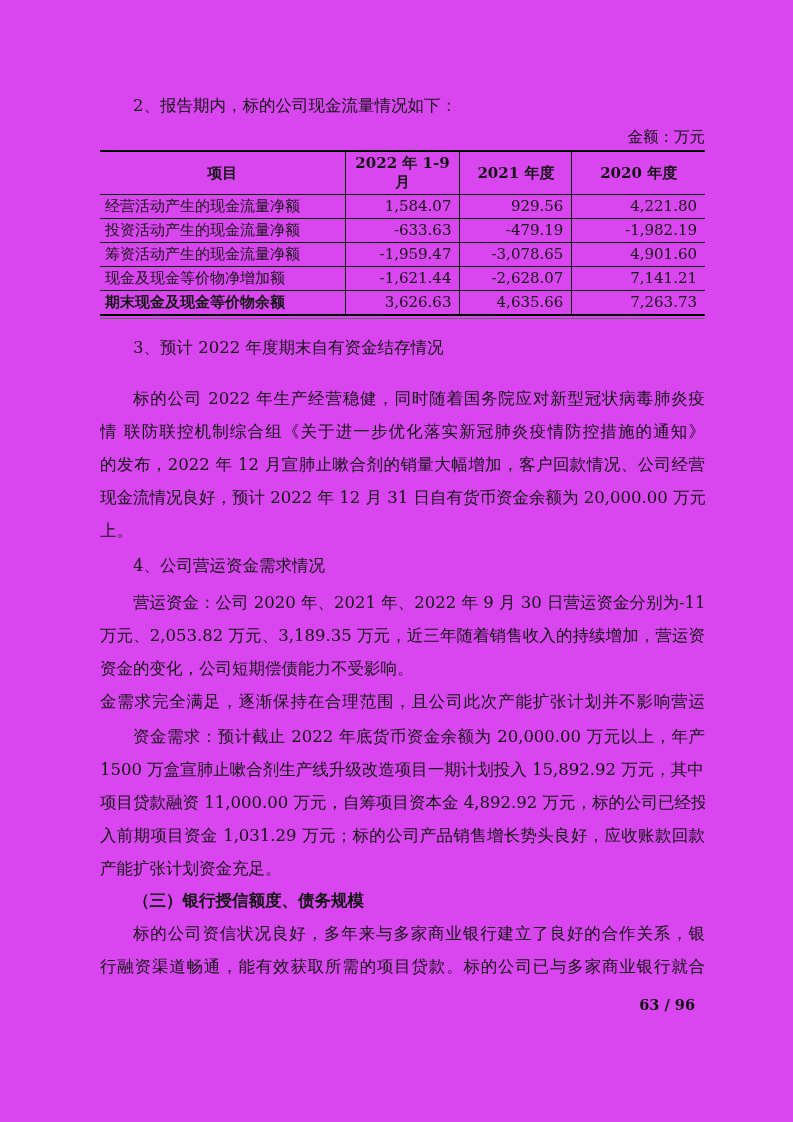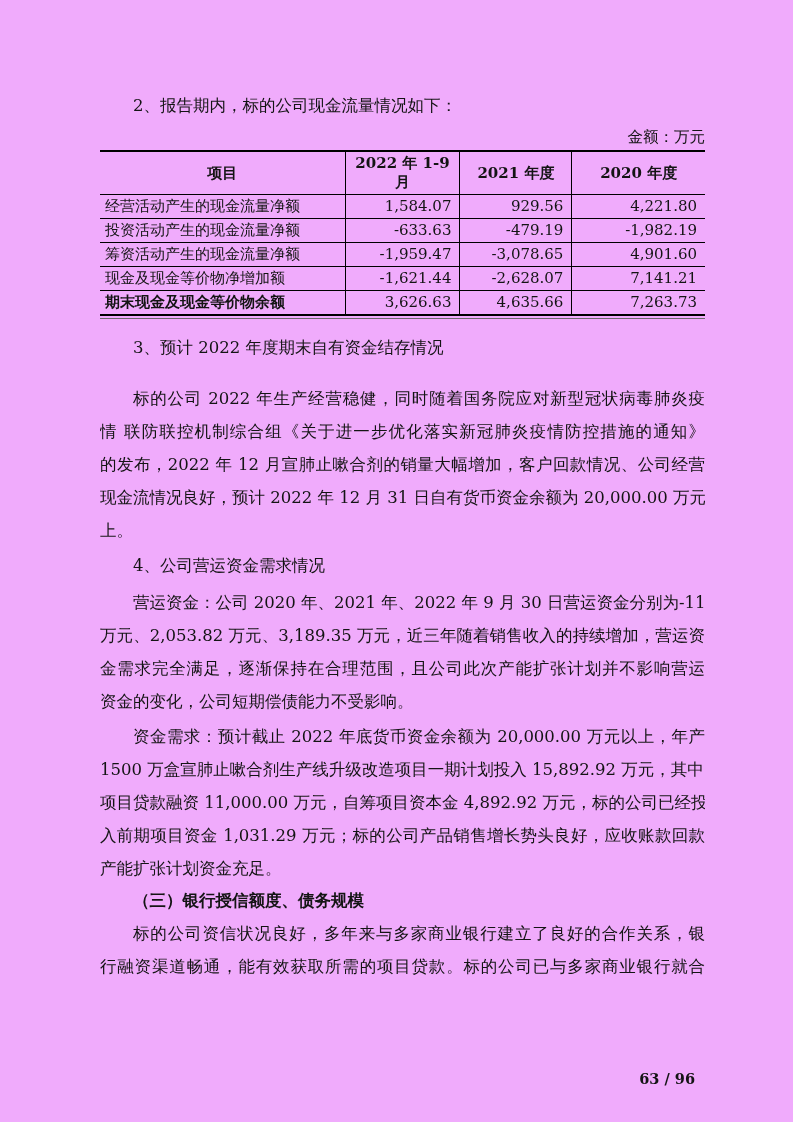--- a/index.html
+++ b/index.html
@@ -5,21 +5,21 @@
   html,body { margin:0; padding:0; background:#ffffff; }
   body {
     width:793px; height:1122px; overflow:hidden;
     font-family:"DejaVu Serif","Liberation Serif",serif;
     color:#141414;
   }
   .page {
     position:relative; box-sizing:border-box;
     width:793px; height:1122px;
     padding:95px 88px 0 100px;
-    background:#f0abfc;
+    background:#d946ef;
   }
   
   .hnum {
     font-size:16.5px; line-height:22px; padding-left:33px;
     white-space:nowrap;
   }
   .hbold { font-weight:bold; }
   
   .unit-note {
     margin-top:10px; font-size:15.5px; line-height:20px; text-align:right;
@@ -56,21 +56,21 @@
   .mt-h3 { margin-top:18px; }
   .mt-paraA { margin-top:23px; }
   .mt-h4 { margin-top:8px; }
   .mt-paraB { margin-top:9px; }
   .mt-paraC { margin-top:2px; }
   .mt-h5 { margin-top:5px; }
   .mt-h6 { margin-top:19px; }
   .mt-paraD { margin-top:5px; }
   
   .footer {
-    position:absolute; top:1070px; right:98px;
+    position:absolute; top:996px; right:98px;
     font-size:14.5px; font-weight:bold; line-height:18px;
   }
 </style>
 </head>
 <body>
 
 <div class="page">
 
   <div class="hnum">2、报告期内，标的公司现金流量情况如下：</div>
 
@@ -134,22 +134,22 @@
     <div class="line">的发布，2022 年 12 月宣肺止嗽合剂的销量大幅增加，客户回款情况、公司经营</div>
     <div class="line">现金流情况良好，预计 2022 年 12 月 31 日自有货币资金余额为 20,000.00 万元以</div>
     <div class="line last">上。</div>
   </div>
 
   <div class="hnum mt-h4">4、公司营运资金需求情况</div>
 
   <div class="para mt-paraB">
     <div class="line ind">营运资金：公司 2020 年、2021 年、2022 年 9 月 30 日营运资金分别为-113.97</div>
     <div class="line">万元、2,053.82 万元、3,189.35 万元，近三年随着销售收入的持续增加，营运资</div>
+    <div class="line last">资金的变化，公司短期偿债能力不受影响。</div>
     <div class="line">金需求完全满足，逐渐保持在合理范围，且公司此次产能扩张计划并不影响营运</div>
-    <div class="line last">资金的变化，公司短期偿债能力不受影响。</div>
   </div>
 
   <div class="para mt-paraC">
     <div class="line ind">资金需求：预计截止 2022 年底货币资金余额为 20,000.00 万元以上，年产</div>
     <div class="line">1500 万盒宣肺止嗽合剂生产线升级改造项目一期计划投入 15,892.92 万元，其中：</div>
     <div class="line">项目贷款融资 11,000.00 万元，自筹项目资本金 4,892.92 万元，标的公司已经投</div>
     <div class="line">入前期项目资金 1,031.29 万元；标的公司产品销售增长势头良好，应收账款回款</div>
     <div class="line last">产能扩张计划资金充足。</div>
   </div>
 

